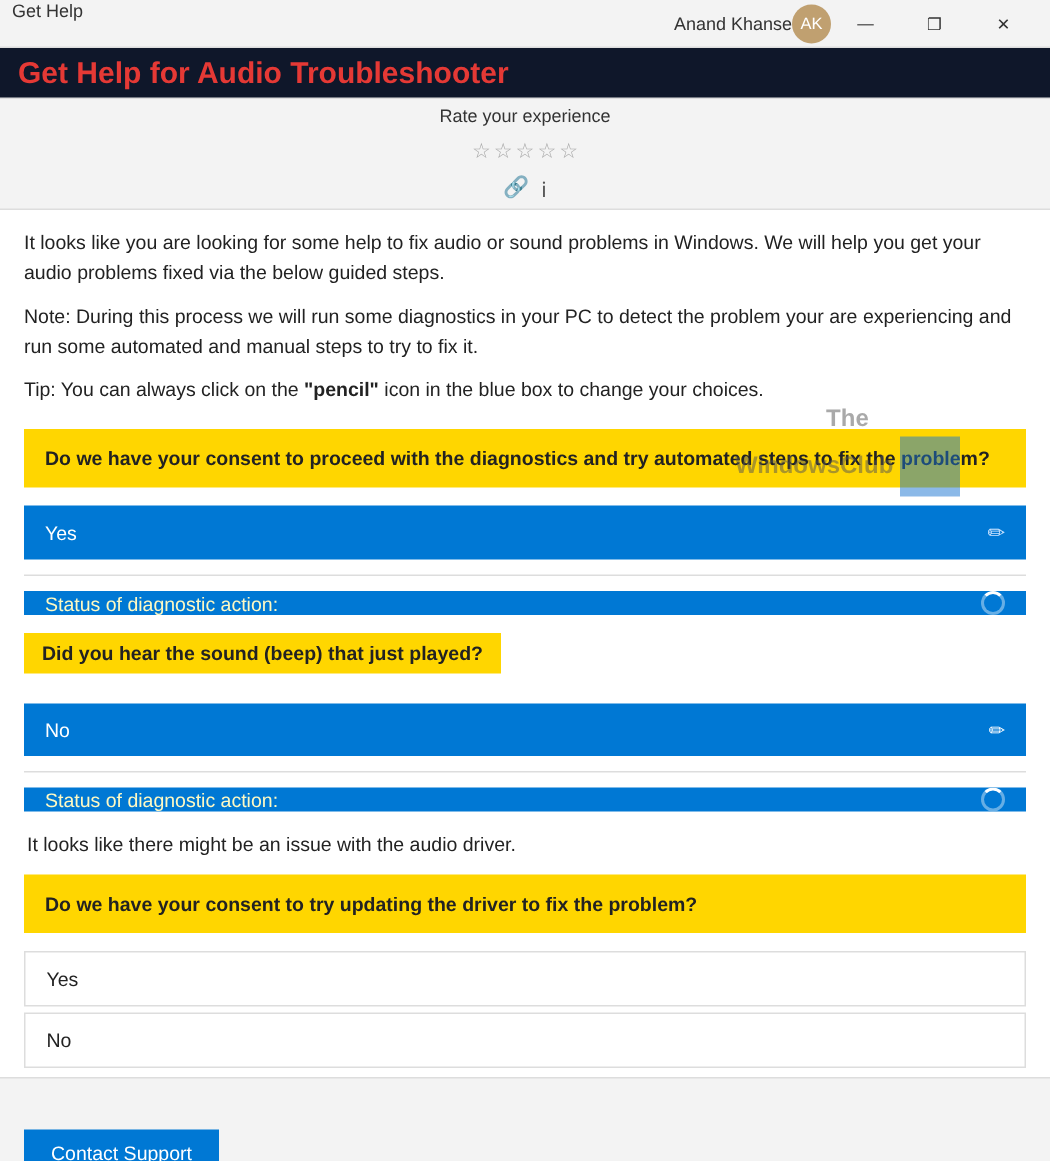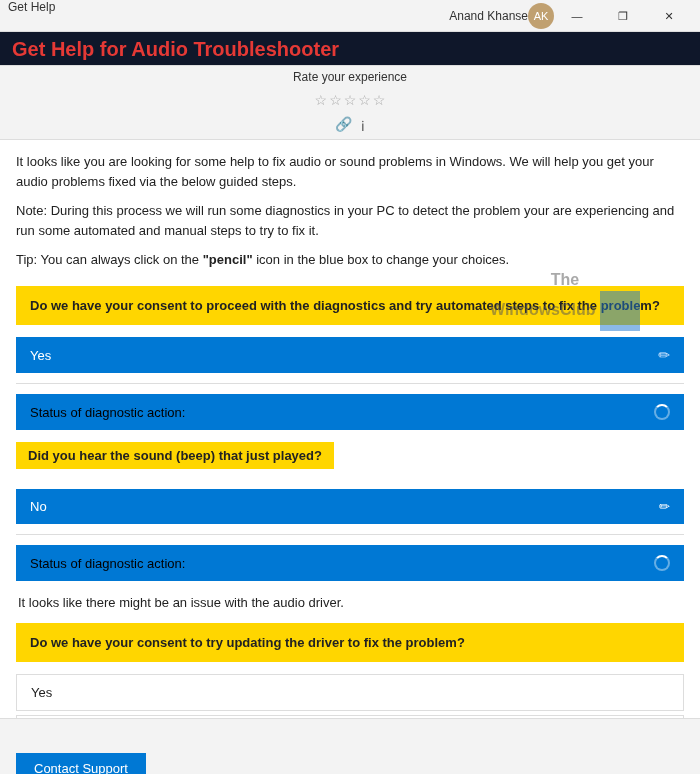--- a/index.html
+++ b/index.html
@@ -165,23 +165,23 @@
     }
 
     .divider {
       border: none;
       border-top: 1px solid #ddd;
       margin: 10px 0;
     }
 
     .status-btn {
       background: #0078d4;
-      color: #000000;
-      border: none;
-      padding: 10px 14px;
+      color: #fef9c3;
+      border: none;
+      padding: 0 14px;
       width: 100%;
       text-align: left;
       font-size: 13px;
       cursor: default;
       display: flex;
       align-items: center;
       justify-content: space-between;
       margin-bottom: 12px;
     }
     .status-btn .spinner {

